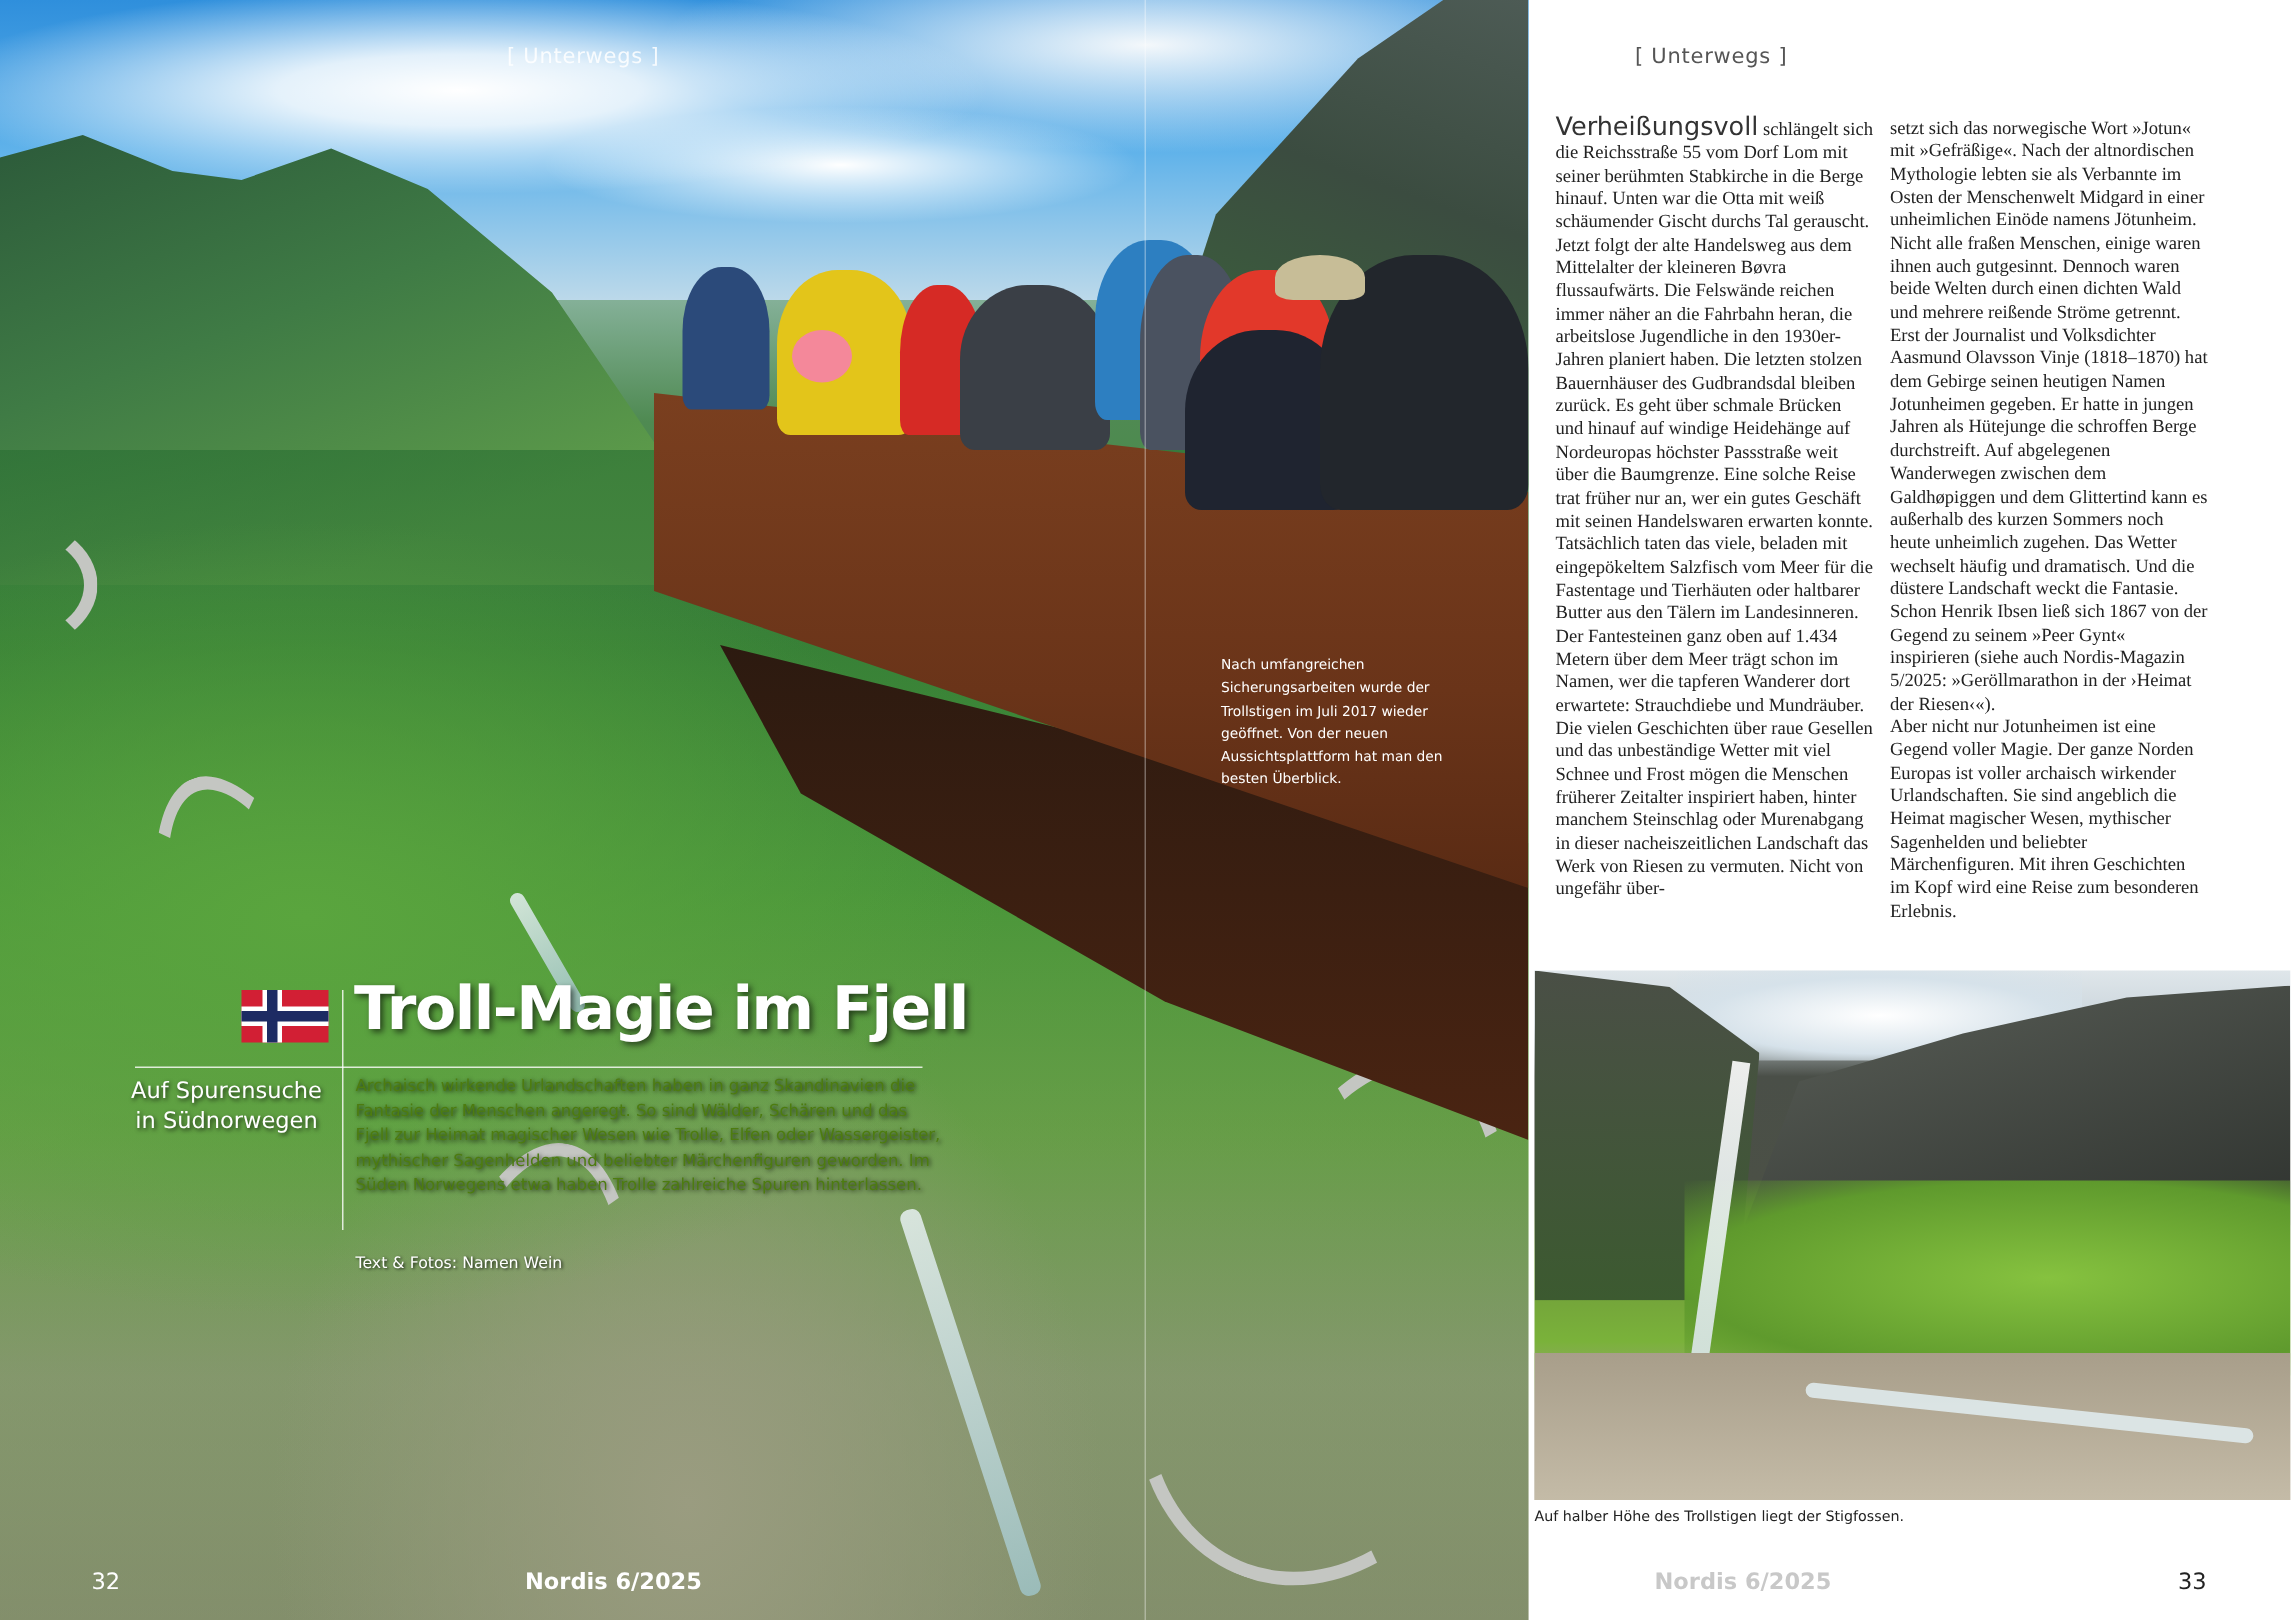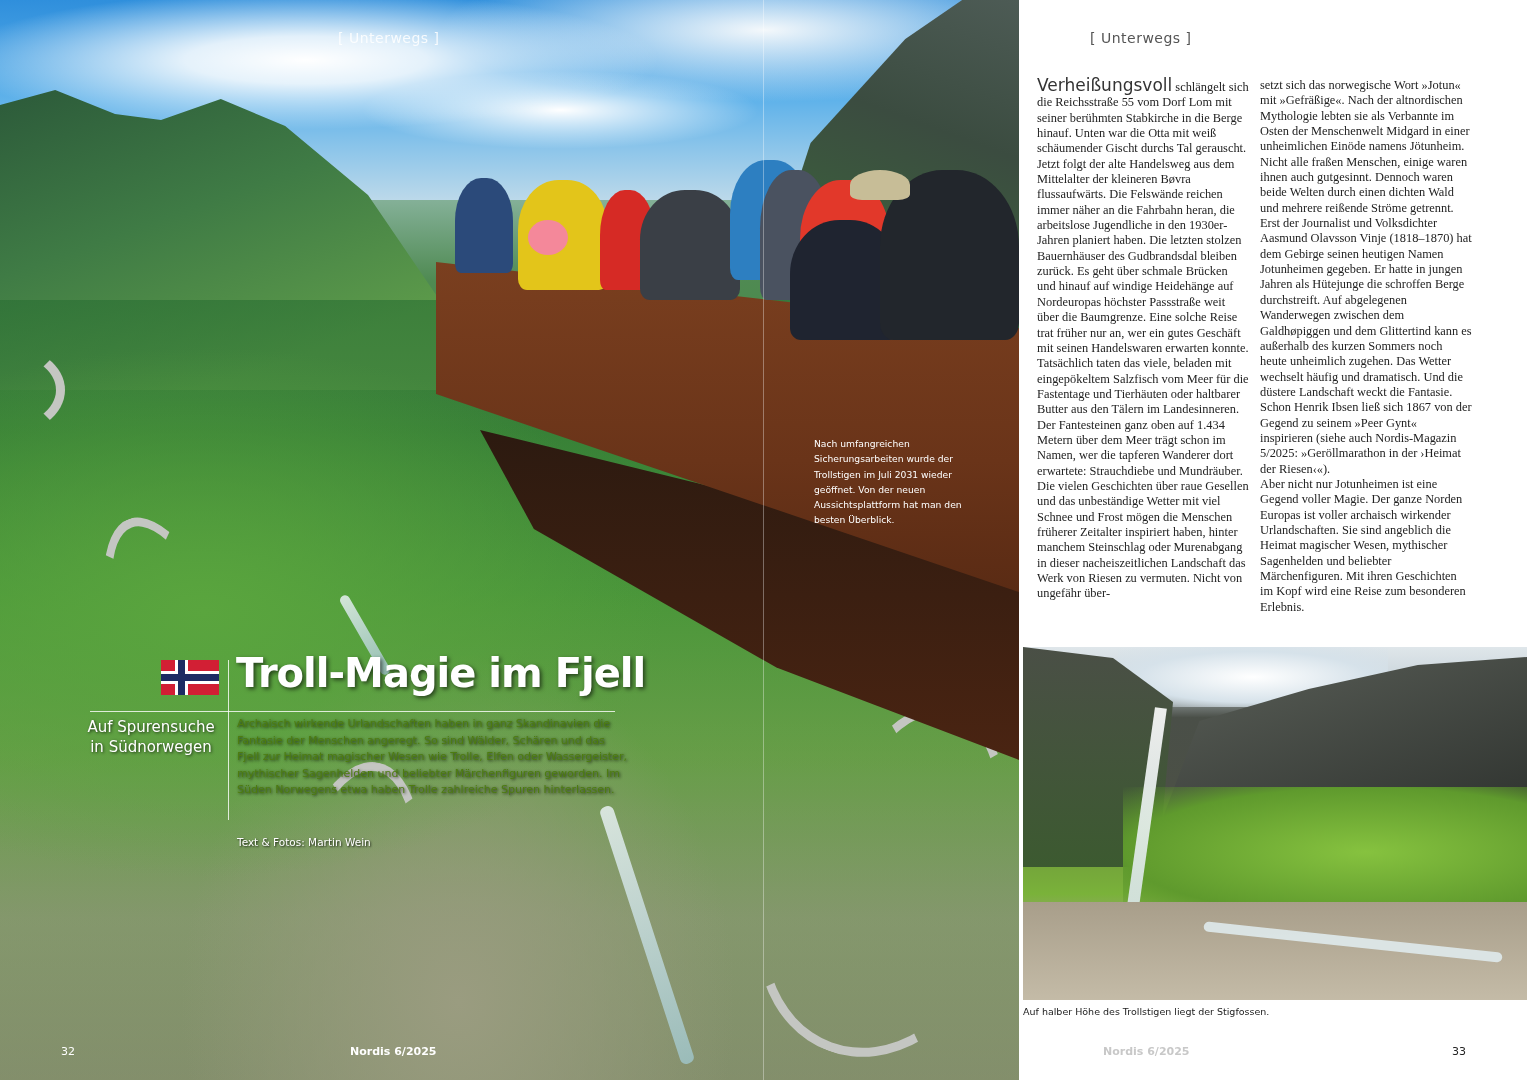--- a/index.html
+++ b/index.html
@@ -54,21 +54,21 @@
     font-size:40px;color:#fff;letter-spacing:-1px;text-shadow:2px 2px 4px rgba(0,0,0,.6)}
   .hr{position:absolute;left:90px;top:711px;width:525px;height:1px;background:rgba(255,255,255,.8)}
   .vr{position:absolute;left:228px;top:660px;width:1px;height:160px;background:rgba(255,255,255,.8)}
   .kicker{position:absolute;left:82px;top:717px;width:138px;text-align:center;color:#fff;font-size:15px;line-height:20px;text-shadow:1px 1px 3px rgba(0,0,0,.7)}
   .intro{position:absolute;left:237px;top:716px;width:390px;color:#4d7c0f;font-size:11px;line-height:16.6px;text-shadow:1px 1px 3px rgba(0,0,0,.8)}
   .byline{position:absolute;left:237px;top:836px;color:#fff;font-size:10.5px;text-shadow:1px 1px 2px rgba(0,0,0,.8)}
   .byline b{font-weight:normal}
 
   .caption-photo{position:absolute;left:814px;top:436px;width:150px;color:#fff;font-size:9.2px;line-height:15.3px}
 
-  .folio{position:absolute;font-size:11px}
+  .folio{position:absolute;font-size:15px}
   .folio-left-num{left:61px;top:1045px;color:#fff}
   .folio-left-mag{left:350px;top:1045px;color:#fff;font-weight:bold}
   .folio-right-mag{left:1103px;top:1045px;color:#c8c8c8;font-weight:bold}
   .folio-right-num{left:1452px;top:1045px;color:#222}
 
   
   .col{position:absolute;top:78px;width:212px;font-family:"Liberation Serif","DejaVu Serif",serif;font-size:12.4px;line-height:15.35px;color:#222}
   .col p{margin:0}
   .col-1{left:1037px}
   .col-2{left:1260px}
@@ -136,24 +136,24 @@
   <div class="vr"></div>
   <h1 class="title">Troll-Magie im Fjell</h1>
   <div class="hr"></div>
   <div class="kicker">
     <div>Auf Spurensuche</div>
     <div>in Südnorwegen</div>
   </div>
   <p class="intro">Archaisch wirkende Urlandschaften haben in ganz Skandinavien die Fantasie der Menschen angeregt. So sind Wälder, Schären und das Fjell zur Heimat magischer Wesen wie Trolle, Elfen oder Wassergeister, mythischer Sagenhelden und beliebter Märchenfiguren geworden. Im Süden Norwegens etwa haben Trolle zahlreiche Spuren hinterlassen.</p>
   <div class="byline">
     <b>Text &amp; Fotos:</b>
-    <span>Martin Wein</span>
+    <span>Namen Wein</span>
   </div>
 
-  <p class="caption-photo">Nach umfangreichen Sicherungsarbeiten wurde der Trollstigen im Juli 2031 wieder geöffnet. Von der neuen Aussichtsplattform hat man den besten Überblick.</p>
+  <p class="caption-photo">Nach umfangreichen Sicherungsarbeiten wurde der Trollstigen im Juli 2017 wieder geöffnet. Von der neuen Aussichtsplattform hat man den besten Überblick.</p>
 
   <div class="col col-1">
     <p><span class="dropin">Verheißungsvoll</span><span> schlängelt sich die Reichsstraße 55 vom Dorf Lom mit seiner berühmten Stabkirche in die Berge hinauf. Unten war die Otta mit weiß schäumender Gischt durchs Tal gerauscht. Jetzt folgt der alte Handelsweg aus dem Mittelalter der kleineren Bøvra flussaufwärts. Die Felswände reichen immer näher an die Fahrbahn heran, die arbeitslose Jugendliche in den 1930er-Jahren planiert haben. Die letzten stolzen Bauernhäuser des Gudbrandsdal bleiben zurück. Es geht über schmale Brücken und hinauf auf windige Heidehänge auf Nordeuropas höchster Passstraße weit über die Baumgrenze. Eine solche Reise trat früher nur an, wer ein gutes Geschäft mit seinen Handelswaren erwarten konnte.</span></p>
     <p>Tatsächlich taten das viele, beladen mit eingepökeltem Salzfisch vom Meer für die Fastentage und Tierhäuten oder haltbarer Butter aus den Tälern im Landesinneren. Der Fantesteinen ganz oben auf 1.434 Metern über dem Meer trägt schon im Namen, wer die tapferen Wanderer dort erwartete: Strauchdiebe und Mundräuber.</p>
     <p>Die vielen Geschichten über raue Gesellen und das unbeständige Wetter mit viel Schnee und Frost mögen die Menschen früherer Zeitalter inspiriert haben, hinter manchem Steinschlag oder Murenabgang in dieser nacheiszeitlichen Landschaft das Werk von Riesen zu vermuten. Nicht von ungefähr über-</p>
   </div>
   <div class="col col-2">
     <p>setzt sich das norwegische Wort »Jotun« mit »Gefräßige«. Nach der altnordischen Mythologie lebten sie als Verbannte im Osten der Menschenwelt Midgard in einer unheimlichen Einöde namens Jötunheim. Nicht alle fraßen Menschen, einige waren ihnen auch gutgesinnt. Dennoch waren beide Welten durch einen dichten Wald und mehrere reißende Ströme getrennt.</p>
     <p>Erst der Journalist und Volksdichter Aasmund Olavsson Vinje (1818–1870) hat dem Gebirge seinen heutigen Namen Jotunheimen gegeben. Er hatte in jungen Jahren als Hütejunge die schroffen Berge durchstreift. Auf abgelegenen Wanderwegen zwischen dem Galdhøpiggen und dem Glittertind kann es außerhalb des kurzen Sommers noch heute unheimlich zugehen. Das Wetter wechselt häufig und dramatisch. Und die düstere Landschaft weckt die Fantasie. Schon Henrik Ibsen ließ sich 1867 von der Gegend zu seinem »Peer Gynt« inspirieren (siehe auch Nordis-Magazin 5/2025: »Geröllmarathon in der ›Heimat der Riesen‹«).</p>
     <p>Aber nicht nur Jotunheimen ist eine Gegend voller Magie. Der ganze Norden Europas ist voller archaisch wirkender Urlandschaften. Sie sind angeblich die Heimat magischer Wesen, mythischer Sagenhelden und beliebter Märchenfiguren. Mit ihren Geschichten im Kopf wird eine Reise zum besonderen Erlebnis.</p>

